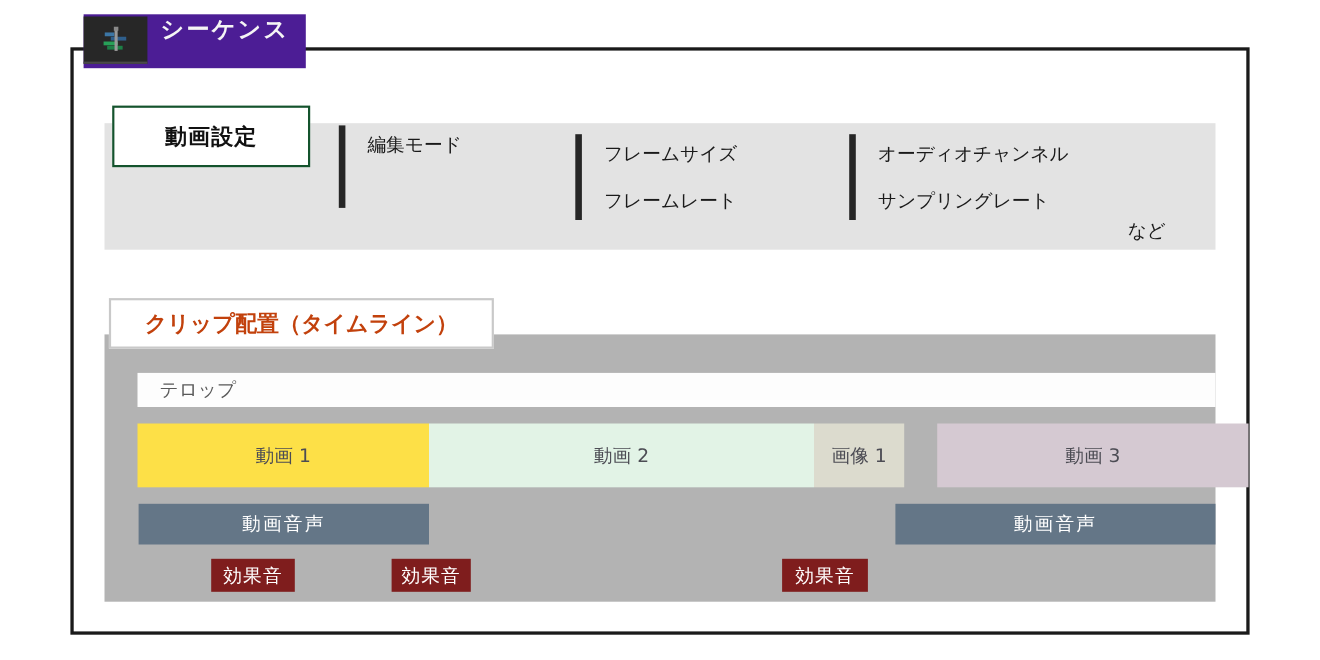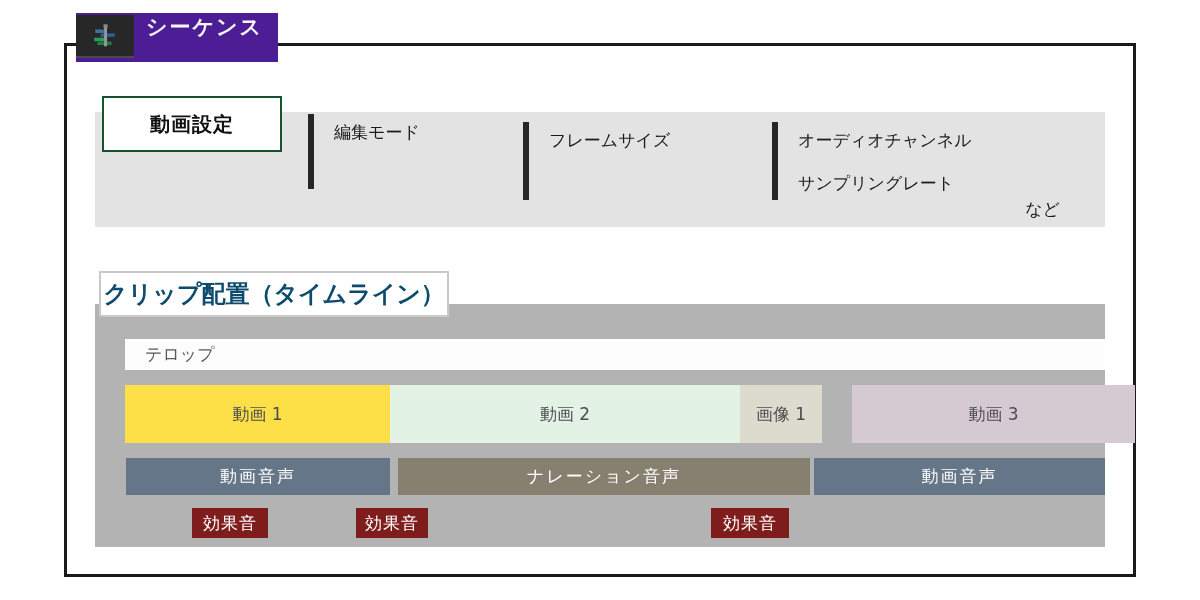--- a/index.html
+++ b/index.html
@@ -28,21 +28,21 @@
   .col .items span{font-size:17px;color:#1a1a1a;line-height:30px;white-space:nowrap;}
   .col1{left:213px;top:2px;height:75px;}
   .col2{left:428px;top:10px;height:78px;}
   .col3{left:677px;top:10px;height:78px;}
   .col1 .bar{height:75px;} .col2 .bar{height:78px;} .col3 .bar{height:78px;}
   .etc{position:absolute;right:45px;bottom:6px;font-size:17px;color:#1a1a1a;}
 
   
   .timeline-title{position:absolute;left:99px;top:271px;width:346px;height:42px;background:#ffffff;
                   border:2px solid #c9c9c9;z-index:2;display:flex;align-items:center;justify-content:center;
-                  font-size:24px;font-weight:bold;color:#0c4a6e;}
+                  font-size:20px;font-weight:bold;color:#c2410c;}
   .timeline-panel{position:absolute;left:95px;top:304px;width:1010px;height:243px;background:#b3b3b3;z-index:1;}
   .telop{position:absolute;left:30px;top:35px;width:980px;height:31px;background:#fdfdfd;
          display:flex;align-items:center;}
   .telop span{font-size:17px;color:#595959;padding-left:20px;}
   .track{position:absolute;left:0;width:1010px;}
   .video-track{top:81px;height:58px;}
   .audio-track{top:154px;height:37px;}
   .sfx-track{top:204px;height:30px;}
   .clip{position:absolute;top:0;height:100%;display:flex;align-items:center;justify-content:center;
         font-size:17px;white-space:nowrap;overflow:hidden;}
@@ -75,20 +75,21 @@
     <div class="col col1">
       <div class="bar"></div>
       <div class="items">
         <span>編集モード</span>
       </div>
     </div>
     <div class="col col2">
       <div class="bar"></div>
       <div class="items">
         <span>フレームサイズ</span>
+        <span>フレームレート</span>
       </div>
     </div>
     <div class="col col3">
       <div class="bar"></div>
       <div class="items">
         <span>オーディオチャンネル</span>
         <span>サンプリングレート</span>
       </div>
     </div>
     <div class="etc">など</div>
@@ -100,21 +101,20 @@
       <span>テロップ</span>
     </div>
     <div class="track video-track">
         <div class="clip video" style="left: 30px; width: 265px; background: #fde047;">動画 1</div>
         <div class="clip video" style="left: 295px; width: 350px; background: rgb(226, 243, 230);">動画 2</div>
         <div class="clip video" style="left: 645px; width: 82px; background: rgb(220, 219, 206);">画像 1</div>
         <div class="clip video" style="left: 757px; width: 283px; background: rgb(213, 201, 210);">動画 3</div>
       </div>
     <div class="track audio-track">
         <div class="clip audio" style="left: 31px; width: 264px; background: rgb(100, 118, 135);">動画音声</div>
-        <div class="clip audio" style="left: 303px; width: 412px; background: rgb(135, 128, 113);">ナレーション音声</div>
         <div class="clip audio" style="left: 719px; width: 291px; background: rgb(100, 118, 135);">動画音声</div>
       </div>
     <div class="track sfx-track">
         <div class="clip sfx" style="left: 97px; width: 76px;">効果音</div>
         <div class="clip sfx" style="left: 261px; width: 72px;">効果音</div>
         <div class="clip sfx" style="left: 616px; width: 78px;">効果音</div>
       </div>
   </div>
   <div class="timeline-title">クリップ配置（タイムライン）</div>
 

